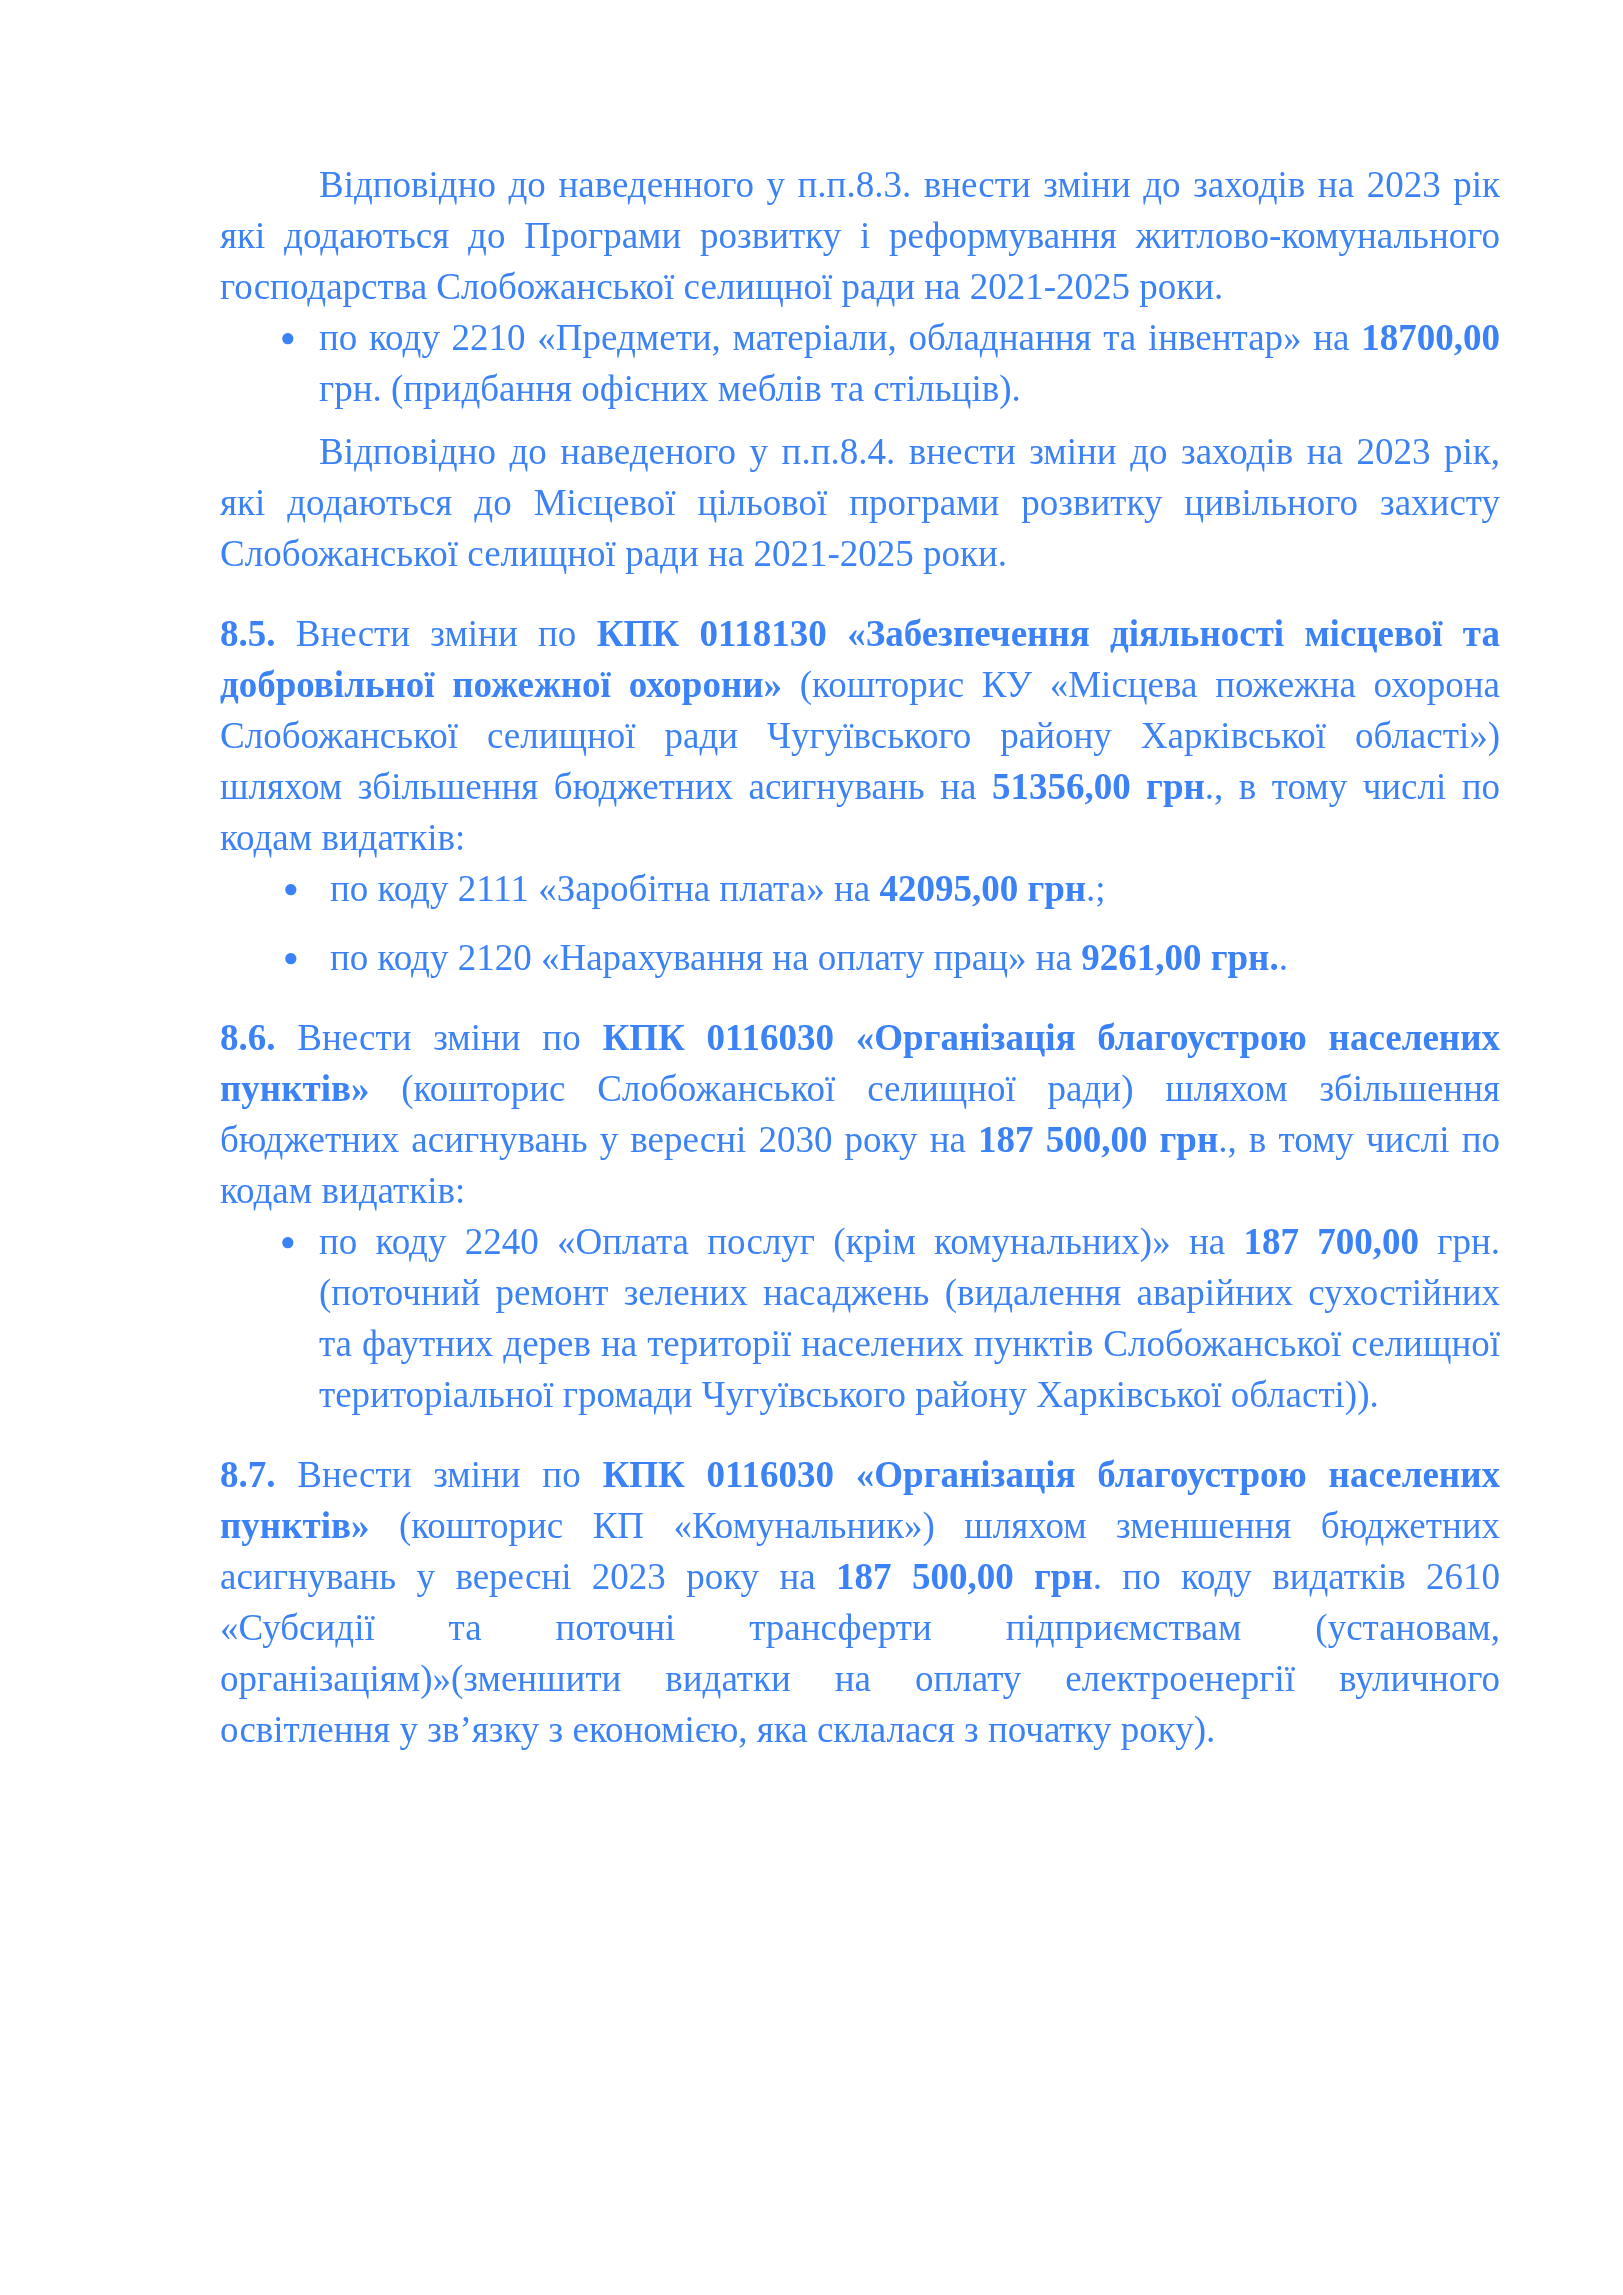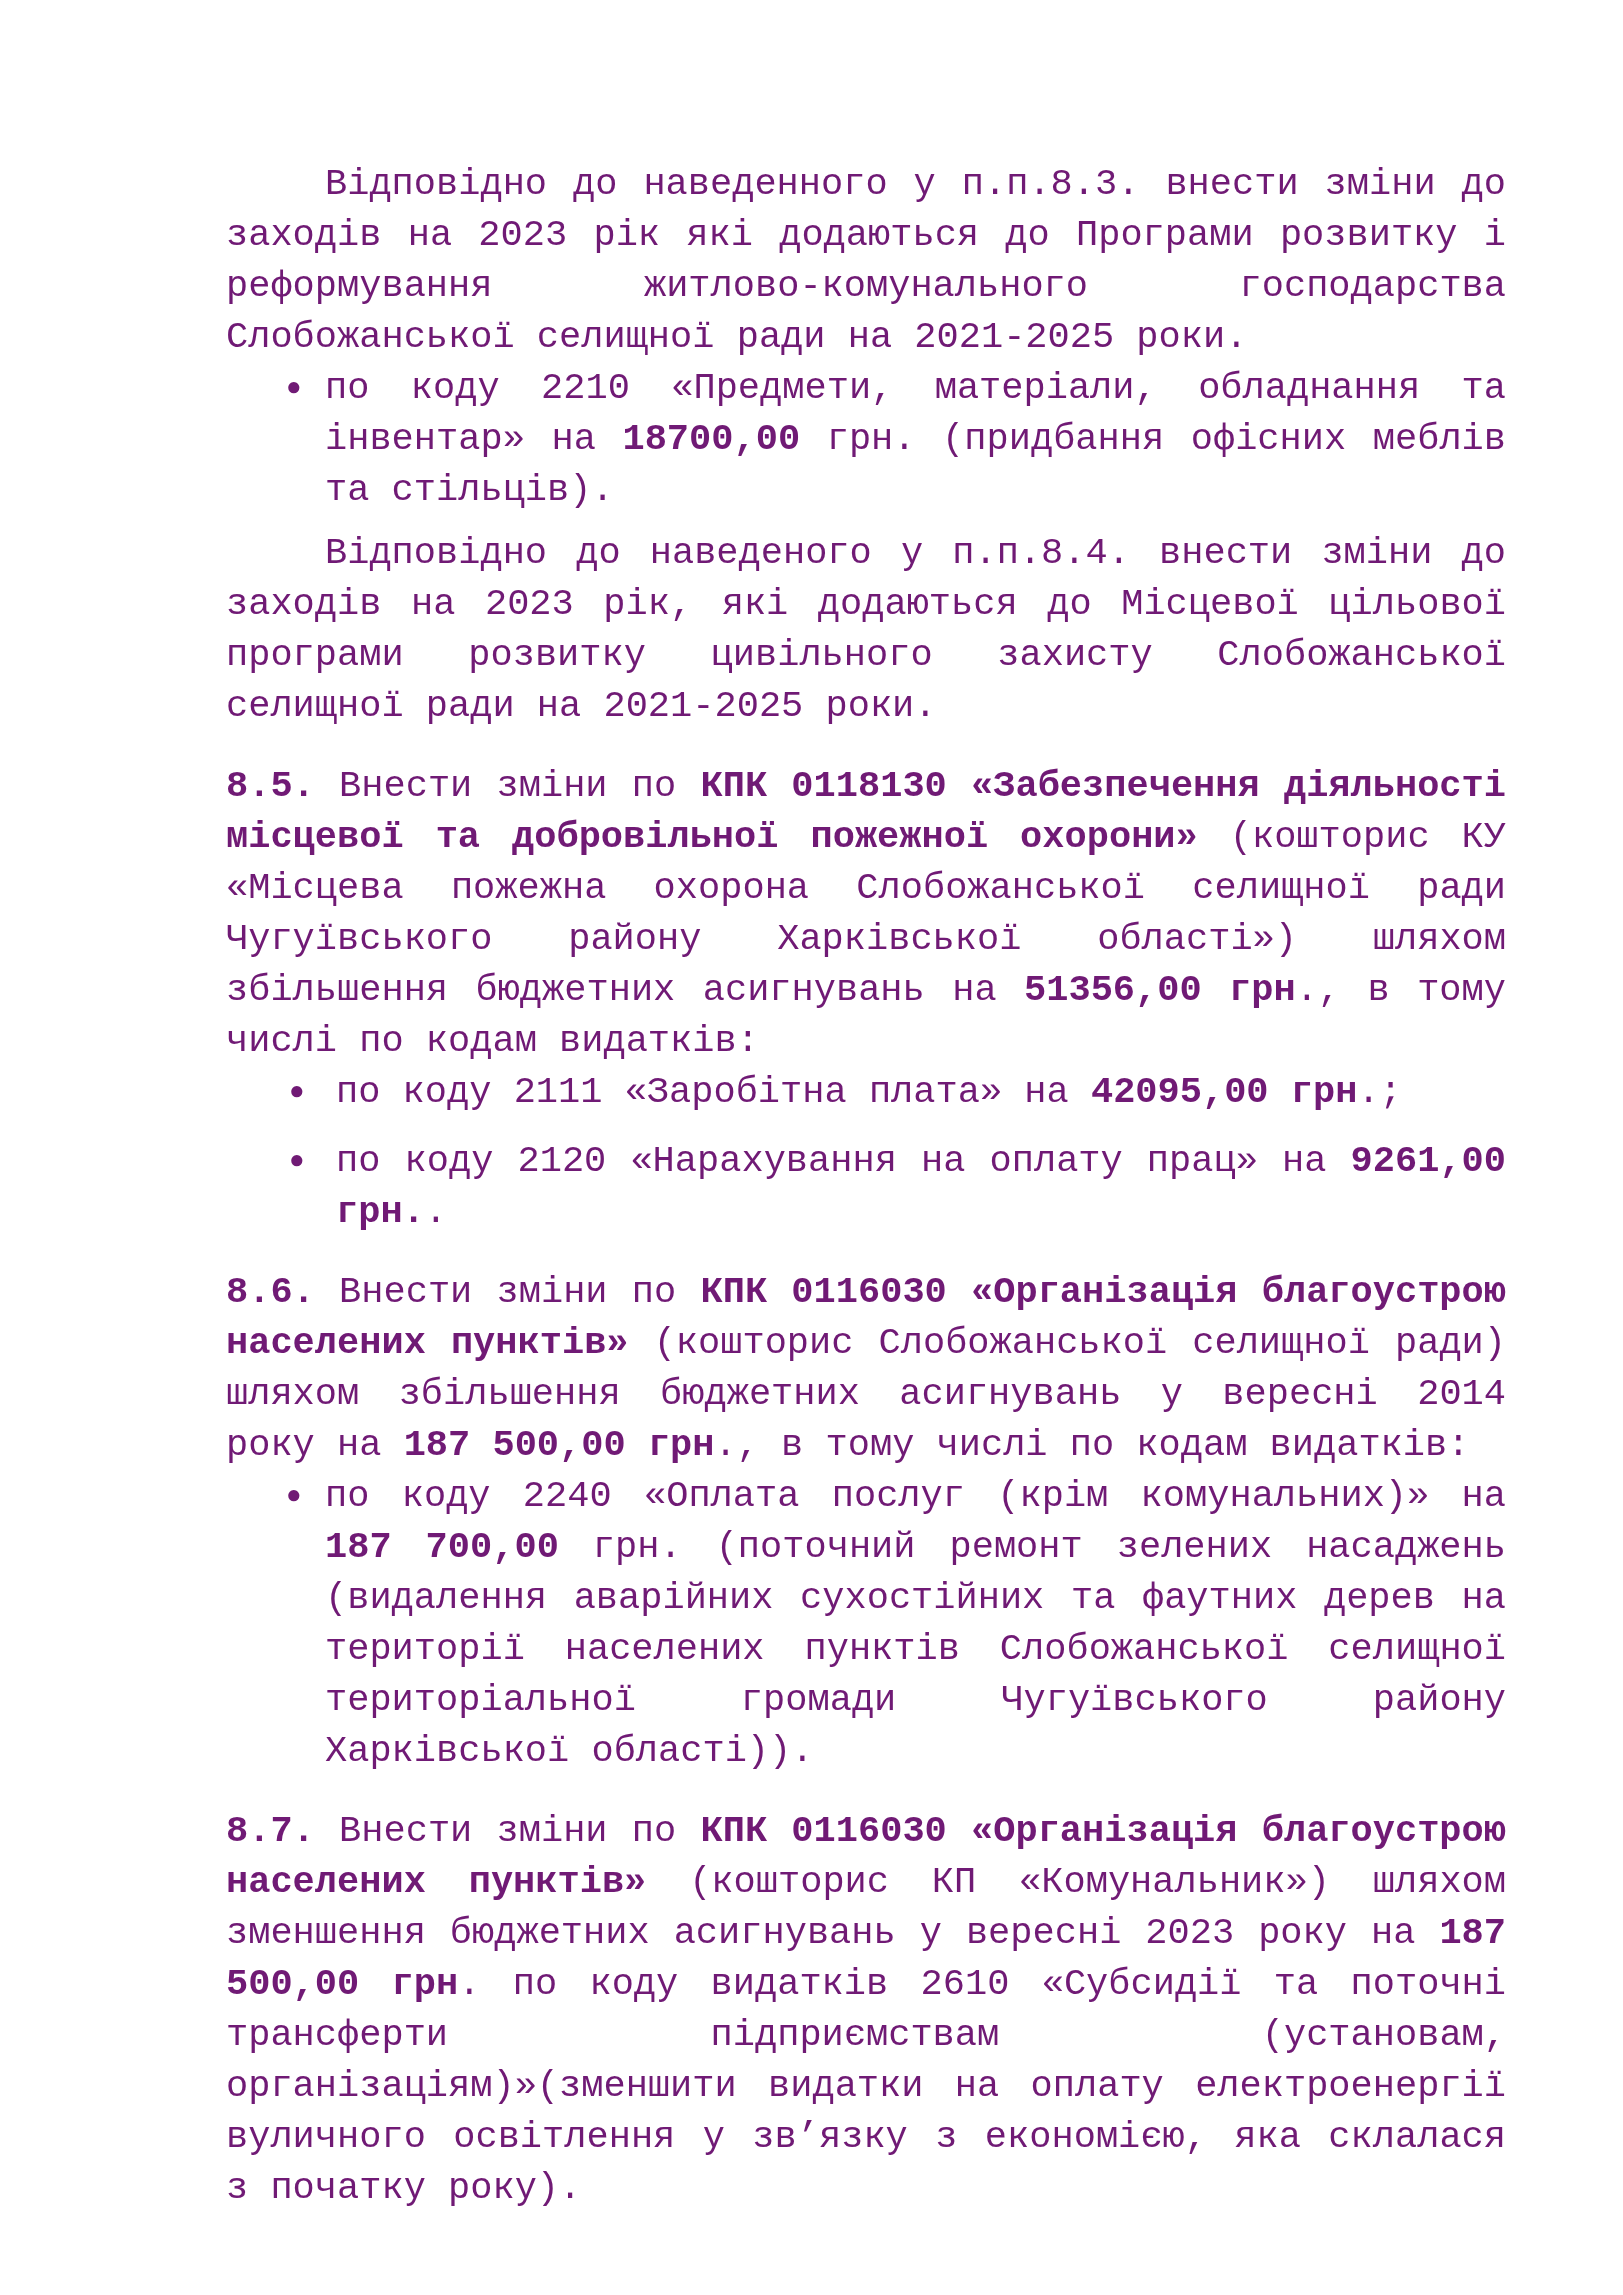--- a/index.html
+++ b/index.html
@@ -1,25 +1,25 @@
 <!DOCTYPE html>
 <html style="font-size:10.5px"><head>
   <meta charset="utf-8">
   <style>
     html, body { margin: 0; padding: 0; background: #ffffff; }
     body { width: 1623px; height: 2295px; position: relative; overflow: hidden; }
     .page {
       position: absolute;
-      left: 226px;
+      left: 220px;
       top: 159px;
       width: 1280px;
-      font-family: Liberation Mono, monospace;
+      font-family: Liberation Serif, serif;
       font-size: 37px;
       line-height: 51px;
-      color: #701a75;
+      color: #3b82f6;
     }
     p { margin: 0; text-align: justify; }
     .indent { text-indent: 99px; }
     .gap { margin-top: 29px; }
     .gap-lg { margin-top: 37px; }
     b { font-weight: bold; }
     ul.bullets { list-style: none; margin: 0; padding: 0; }
     ul.bullets li {
       position: relative;
       padding-left: 99px;
@@ -50,21 +50,21 @@
 
   <p class="indent" style="margin-top:11.8px">Відповідно до наведеного у п.п.8.4. внести зміни до заходів на 2023 рік, які додаються до Місцевої цільової програми розвитку цивільного захисту Слобожанської селищної ради на 2021-2025 роки.</p>
 
   <p class="gap"><b>8.5.</b><span> Внести зміни по </span><b>КПК 0118130 «Забезпечення діяльності місцевої та добровільної пожежної охорони»</b><span> (кошторис  КУ «Місцева пожежна охорона Слобожанської селищної ради Чугуївського району Харківської області») шляхом збільшення бюджетних асигнувань на </span><b>51356,00 грн</b><span>., в тому числі по кодам видатків:</span></p>
 
   <ul class="bullets wide gap-lg">
     <li><span class="bullet">●</span><span>по коду 2111 «Заробітна плата» на </span><b>42095,00 грн</b><span>.;</span></li>
     <li style="margin-top:18.3px"><span class="bullet">●</span><span>по коду 2120 «Нарахування на оплату прац» на </span><b>9261,00 грн.</b><span>.</span></li>
   </ul>
 
-  <p class="gap"><b>8.6.</b><span> Внести зміни по </span><b>КПК 0116030 «Організація благоустрою населених пунктів»</b><span> (кошторис Слобожанської селищної ради) шляхом збільшення бюджетних асигнувань у вересні 2014 року на </span><b>187 500,00 грн</b><span>., в тому числі по кодам видатків:</span></p>
+  <p class="gap"><b>8.6.</b><span> Внести зміни по </span><b>КПК 0116030 «Організація благоустрою населених пунктів»</b><span> (кошторис Слобожанської селищної ради) шляхом збільшення бюджетних асигнувань у вересні 2030 року на </span><b>187 500,00 грн</b><span>., в тому числі по кодам видатків:</span></p>
 
   <ul class="bullets gap-lg">
     <li><span class="bullet">●</span><span>по коду 2240 «Оплата послуг (крім комунальних)» на </span><b>187 700,00</b><span> грн. (поточний ремонт зелених насаджень (видалення аварійних сухостійних та фаутних дерев на території населених пунктів Слобожанської селищної територіальної громади Чугуївського району Харківської області)).</span></li>
   </ul>
 
 
   <p class="gap"><b>8.7.</b><span> Внести зміни по </span><b>КПК 0116030 «Організація благоустрою населених пунктів»</b><span> (кошторис КП «Комунальник») шляхом зменшення бюджетних асигнувань у вересні 2023 року на </span><b>187 500,00 грн</b><span>. по коду видатків 2610 «Субсидії та поточні трансферти підприємствам (установам, організаціям)»(зменшити видатки на оплату електроенергії вуличного освітлення у зв’язку  з економією, яка склалася з початку року).</span></p>
 
 </div>
 

